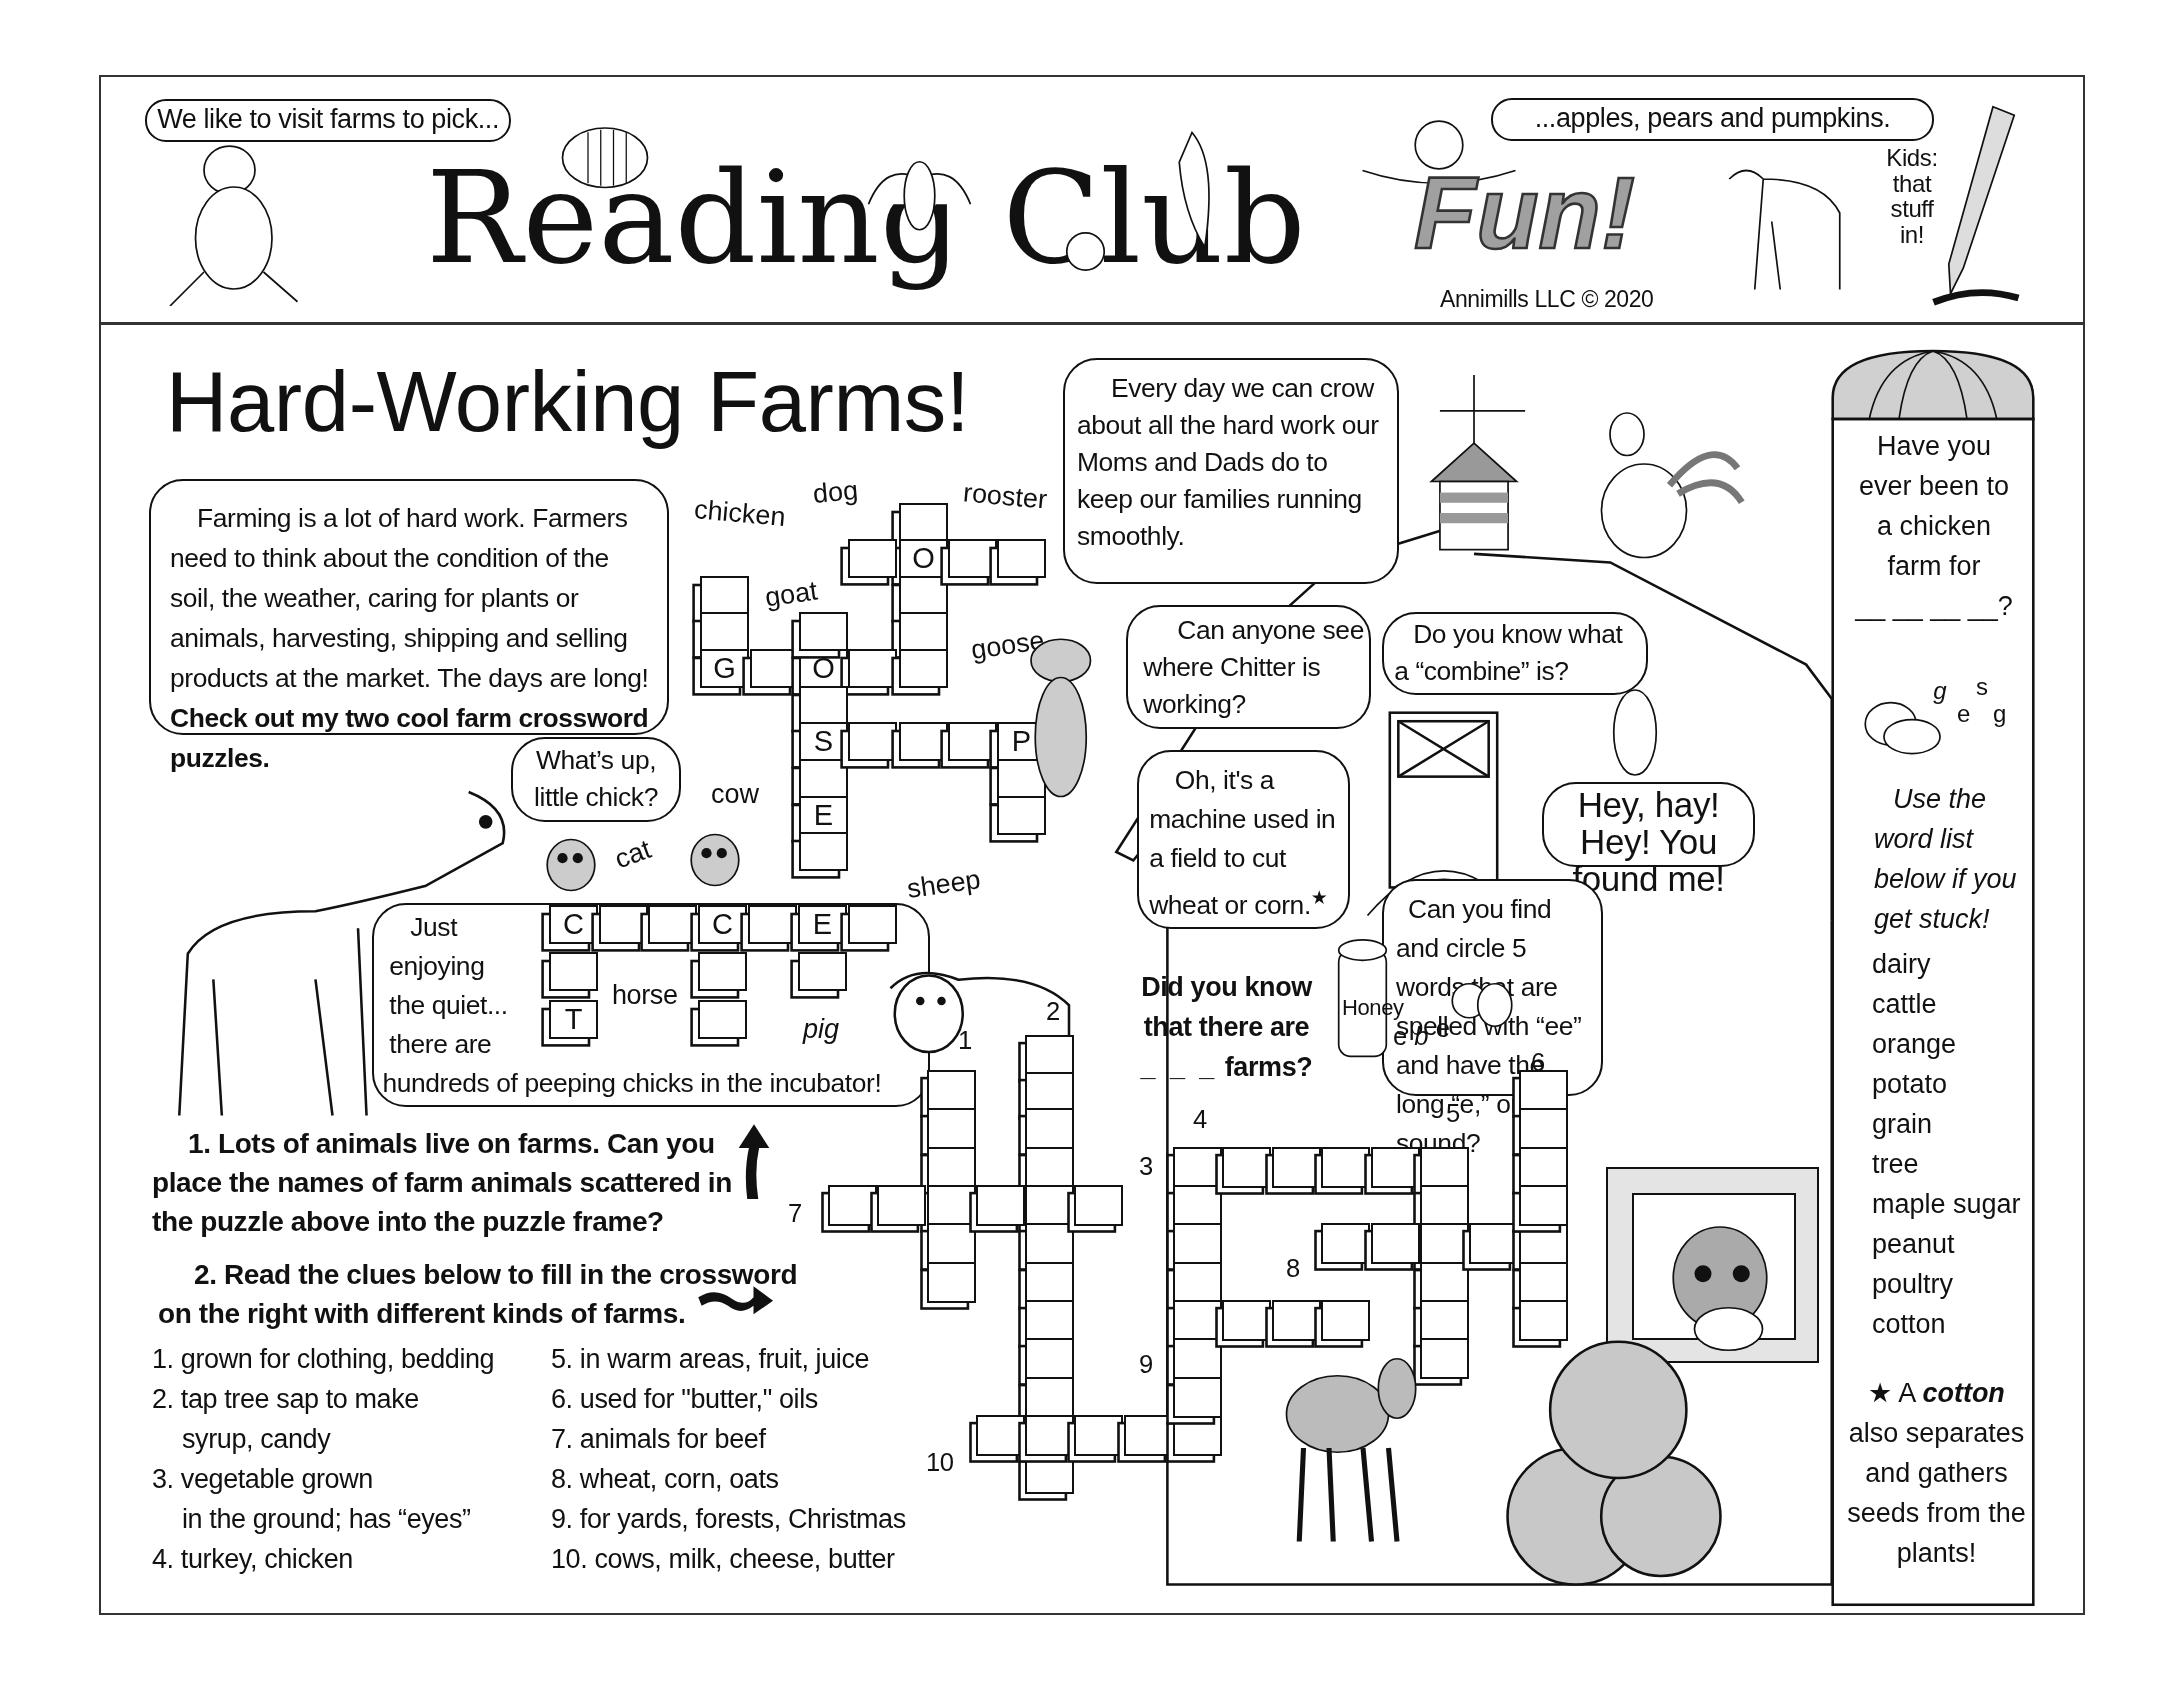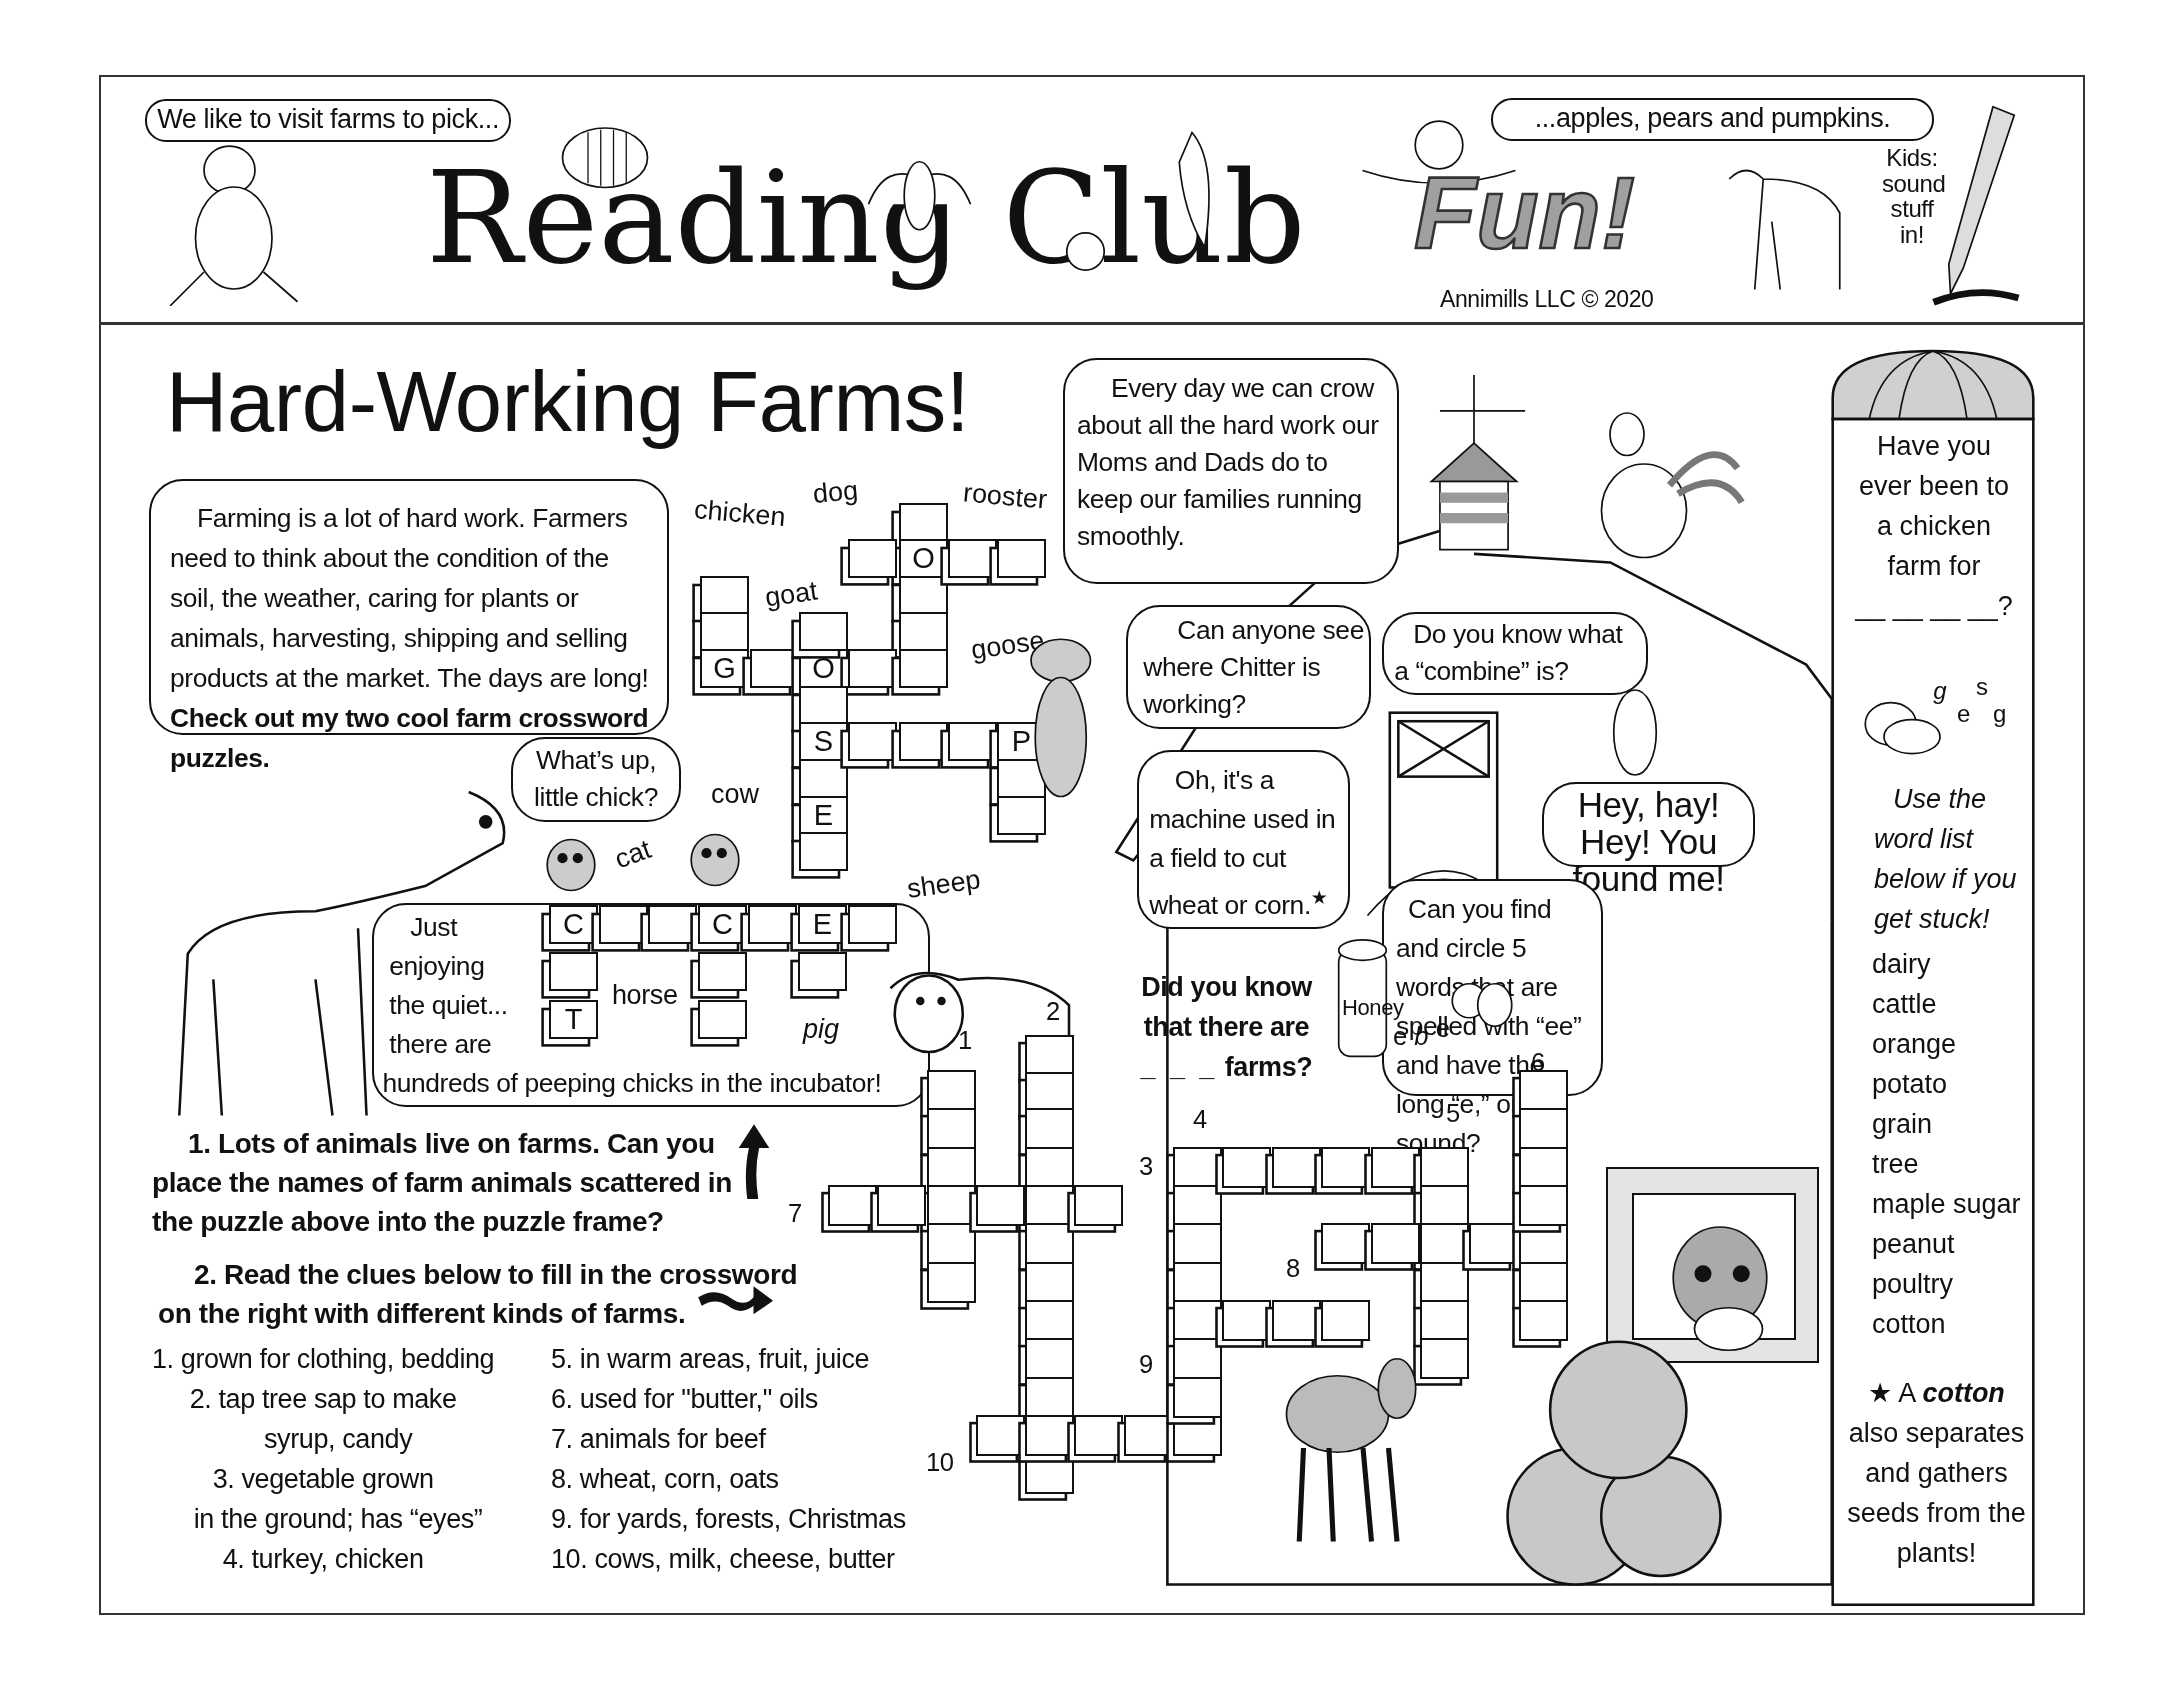--- a/index.html
+++ b/index.html
@@ -54,21 +54,21 @@
 </svg>
 <div class="abs" style="left:1414px;top:158px;font-size:102px;font-weight:bold;font-style:italic;color:#a0a0a0;-webkit-text-stroke:2.6px #333;line-height:111px;">Fun!</div>
 <div class="bubble nar" style="left:1491px;top:98px;width:443px;height:43px;border-radius:21px;font-size:27px;line-height:37px;text-align:center;">
   <span>...apples, pears and pumpkins.</span>
 </div>
 <svg class="abs" style="left:1712px;top:145px" width="145" height="153" viewBox="0 0 170 180">
   <path d="M20 40 Q40 20 60 40 Q130 40 150 80 L150 170 M60 40 L50 170 M70 90 L80 170" fill="none" stroke="#111" stroke-width="2"></path>
 </svg>
 <div class="abs nar" style="left:1882px;top:145px;font-size:24px;line-height:25.6px;text-align:center;width:60px;">
   <div>Kids:</div>
-  <div>sound</div>
+  <div>that</div>
   <div>stuff</div>
   <div>in!</div>
 </div>
 <svg class="abs" style="left:1925px;top:98px" width="102" height="213" viewBox="0 0 120 250">
   <path d="M80 10 L105 20 L45 200 L30 230 L28 195 Z" fill="#ddd" stroke="#111" stroke-width="2"></path>
   <path d="M10 240 Q60 220 110 235" stroke="#111" stroke-width="8" fill="none"></path>
 </svg>
 <div class="abs nar" style="left:1440px;top:286px;font-size:23px;">Annimills LLC © 2020</div>
 
 <div class="abs nar" style="left:166px;top:353px;font-size:85px;line-height:98px;">Hard-Working Farms!</div>
@@ -391,21 +391,21 @@
 
 <div class="abs nar" style="left:152px;top:1124px;width:588px;font-size:28px;line-height:39px;font-weight:bold;text-indent:36px;">1. Lots of animals live on farms. Can you place the names of farm animals scattered in the puzzle above into the puzzle frame?</div>
 <svg class="abs" style="left:737px;top:1124px" width="34" height="77" viewBox="0 0 40 90">
   <path d="M20 0 L38 28 L26 28 Q20 55 25 88 L12 88 Q8 55 14 28 L2 28 Z" fill="#111"></path>
 </svg>
 <div class="abs nar" style="left:152px;top:1255px;width:673px;font-size:28px;line-height:39px;font-weight:bold;text-indent:36px;margin-left:6px;">2. Read the clues below to fill in the crossword on the right with different kinds of farms.</div>
 <svg class="abs" style="left:698px;top:1282px" width="77" height="34" viewBox="0 0 90 40">
   <path d="M0 18 Q20 5 40 20 Q55 30 65 18 L65 5 L88 22 L65 38 L65 28 Q50 40 35 28 Q20 18 4 28 Z" fill="#111"></path>
 </svg>
 
-<div class="abs clues nar" style="left:152px;top:1339px;text-align:center;">
+<div class="abs clues nar" style="left:152px;top:1339px;">
   <div>1. grown for clothing, bedding</div>
   <div>2. tap tree sap to make</div>
   <div style="padding-left:30px;">syrup, candy</div>
   <div>3. vegetable grown</div>
   <div style="padding-left:30px;">in the ground; has “eyes”</div>
   <div>4. turkey, chicken</div>
 </div>
 <div class="abs clues nar" style="left:551px;top:1339px;">
   <div>5. in warm areas, fruit, juice</div>
   <div>6. used for "butter," oils</div>

